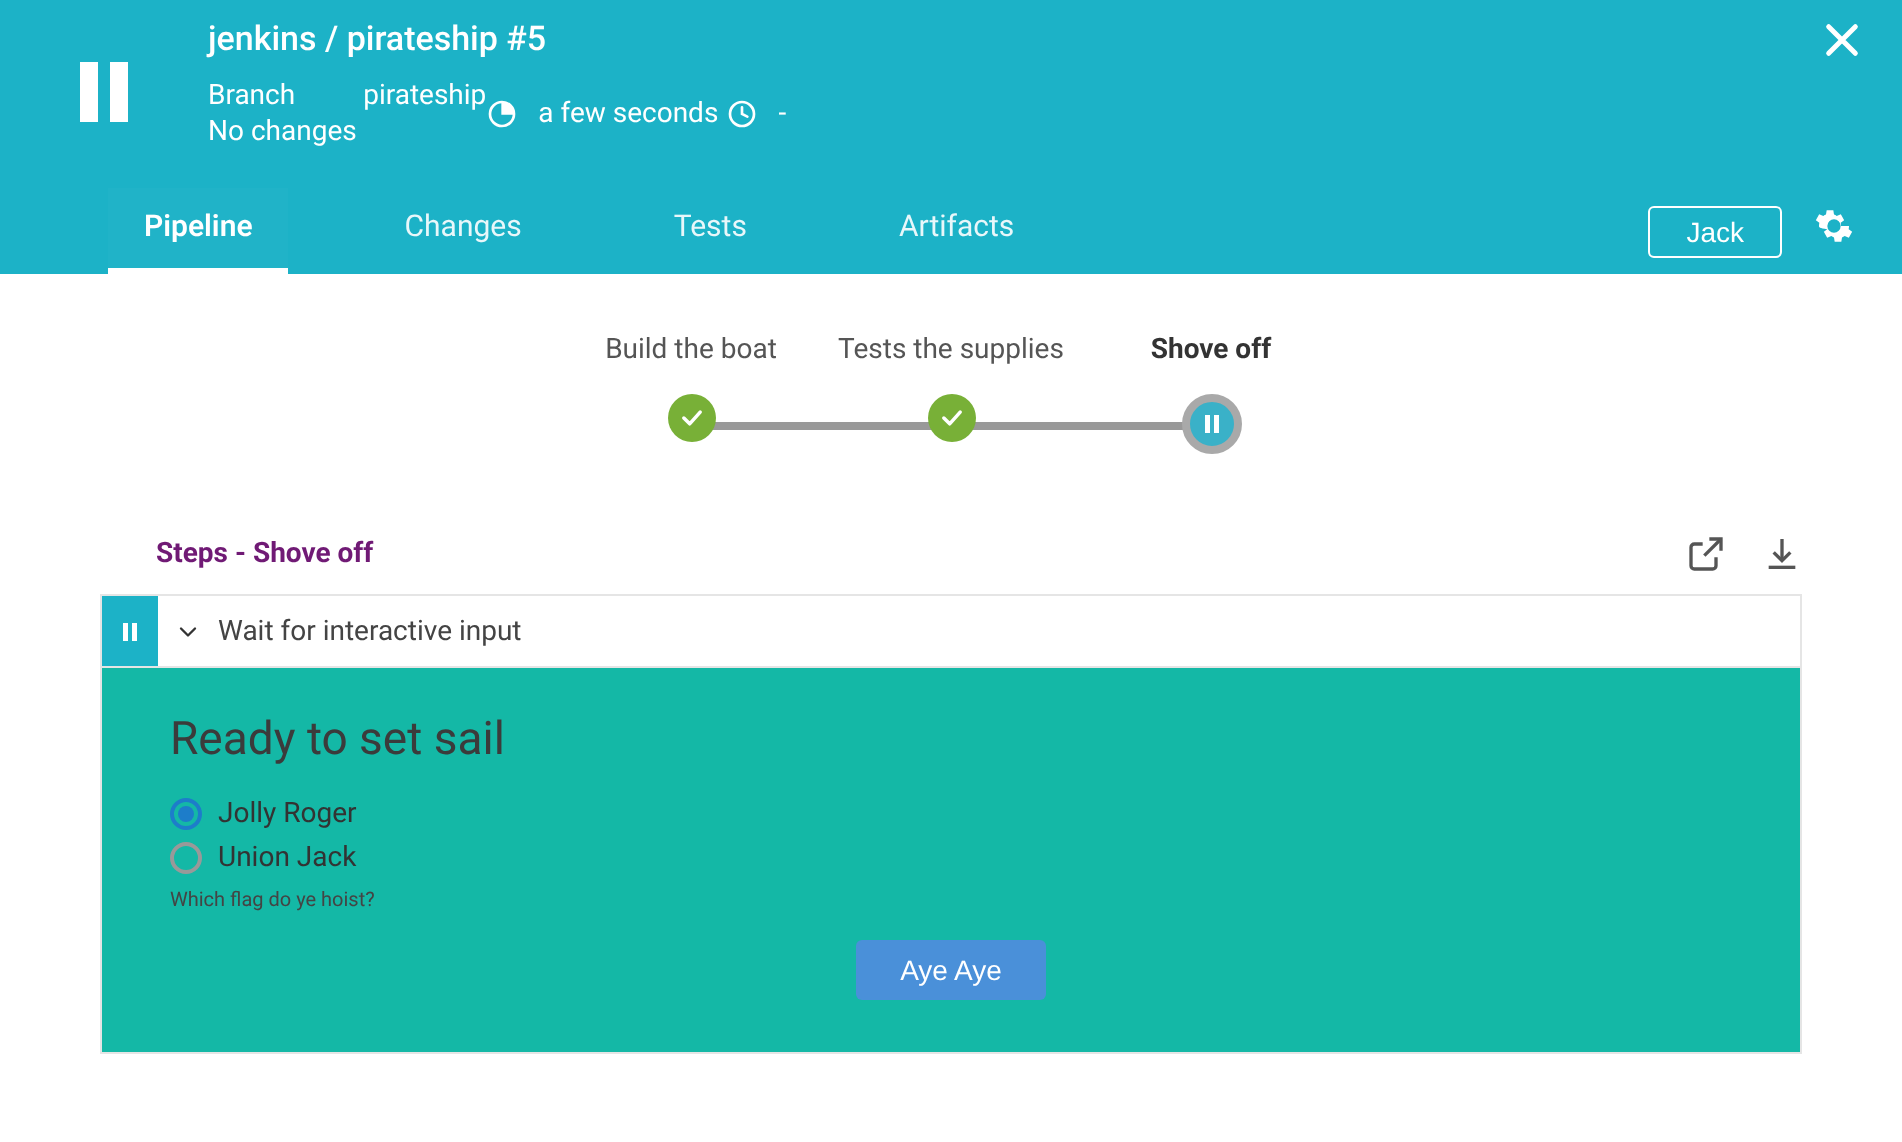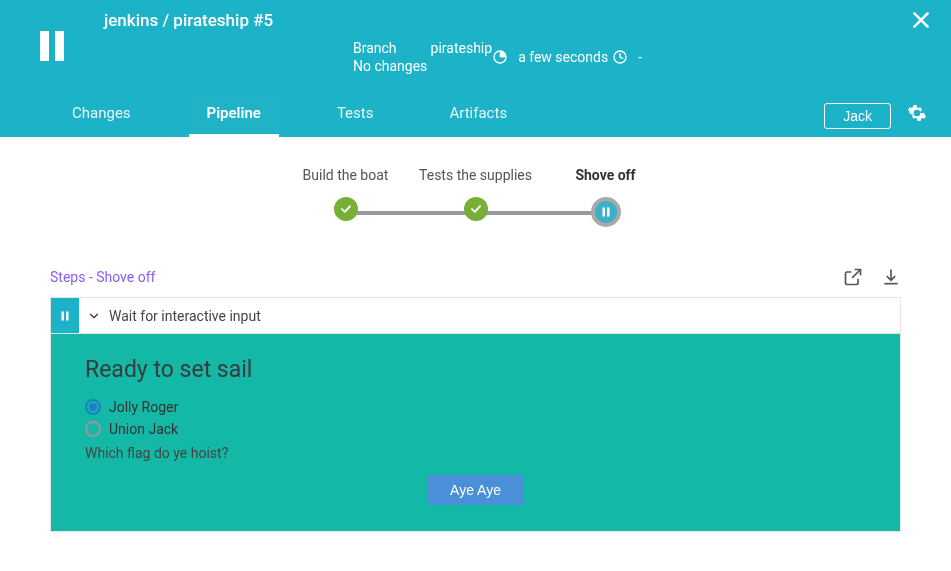--- a/index.html
+++ b/index.html
@@ -35,21 +35,21 @@
   .status-icon-large svg { width: 36px; height: 36px; }
   .header-info { flex: 1; }
   .breadcrumb {
     font-size: 17px;
     font-weight: 500;
     margin-bottom: 10px;
     color: #fff;
   }
   .meta-row {
     display: flex;
-    justify-content: center;
+    justify-content: flex-start;
     font-size: 14px;
   }
   .meta-left { display: flex; flex-direction: column; gap: 2px; }
   .meta-branch { display: flex; gap: 34px; }
   .meta-right {
     display: flex;
     flex-direction: row;
     gap: 4px;
     margin-right: 40px;
   }
@@ -168,21 +168,21 @@
 
   .content {
     padding: 0 50px;
   }
   .steps-header {
     display: flex;
     align-items: center;
     justify-content: space-between;
     margin-bottom: 10px;
   }
-  .steps-title { font-weight: 400; font-size: 14px; color: #8b5cf6; }
+  .steps-title { font-weight: 700; font-size: 14px; color: #701a75; margin-left: 28px; }
   .steps-actions { display:flex; gap: 18px; }
   .steps-actions span { cursor: pointer; display:flex; align-items:center; }
   .steps-actions svg { width: 20px; height: 20px; }
 
   .step-card {
     border: 1px solid #e5e5e5;
   }
   .step-row {
     display: flex;
     align-items: stretch;
@@ -231,21 +231,21 @@
   .radio {
     width: 16px; height: 16px; border-radius:50%;
     border: 2px solid #999;
     display:flex; align-items:center; justify-content:center;
   }
   .radio.selected { border-color: #1d7dca; }
   .radio.selected::after {
     content:""; width:8px; height:8px; border-radius:50%;
     background:#1d7dca;
   }
-  .help-text { font-size: 14px; color:#444; margin-top: 8px; }
+  .help-text { font-size: 10px; color:#444; margin-top: 8px; }
   .submit-row { text-align:center; margin-top: 14px; }
   .submit-btn {
     background: #4a90d9;
     color:#fff;
     border:none;
     border-radius:3px;
     padding: 7px 22px;
     font-size: 14px;
     cursor:pointer;
   }
@@ -290,22 +290,22 @@
                 <path d="M12 7 L12 12 L16 14" fill="none" stroke="#fff" stroke-width="2" stroke-linecap="round"></path>
               </svg>
             <span>-</span>
           </div>
         </div>
       </div>
     </div>
   </div>
   <div class="tabs-row">
     <div class="tabs">
+      <div class="tab active"><span>Pipeline</span></div>
       <div class="tab"><span>Changes</span></div>
-      <div class="tab active"><span>Pipeline</span></div>
       <div class="tab"><span>Tests</span></div>
       <div class="tab"><span>Artifacts</span></div>
     </div>
     <button class="abort-btn">Jack</button>
     <span class="gear-btn">
       <svg viewBox="0 0 24 24">
           <path d="M12 8a4 4 0 1 0 0 8 4 4 0 0 0 0-8zm9 4c0 .7-.1 1.3-.2 1.9l2.1 1.6-2 3.5-2.5-1a8 8 0 0 1-1.6.9l-.4 2.6h-4l-.4-2.6a8 8 0 0 1-1.6-.9l-2.5 1-2-3.5 2.1-1.6C3.1 13.3 3 12.7 3 12s.1-1.3.2-1.9L1.1 8.5l2-3.5 2.5 1c.5-.4 1-.7 1.6-.9L7.6 2.5h4l.4 2.6c.6.2 1.1.5 1.6.9l2.5-1 2 3.5-2.1 1.6c.1.6.2 1.2.2 1.9z" fill="#fff"></path>
         </svg>
     </span>
   </div>

